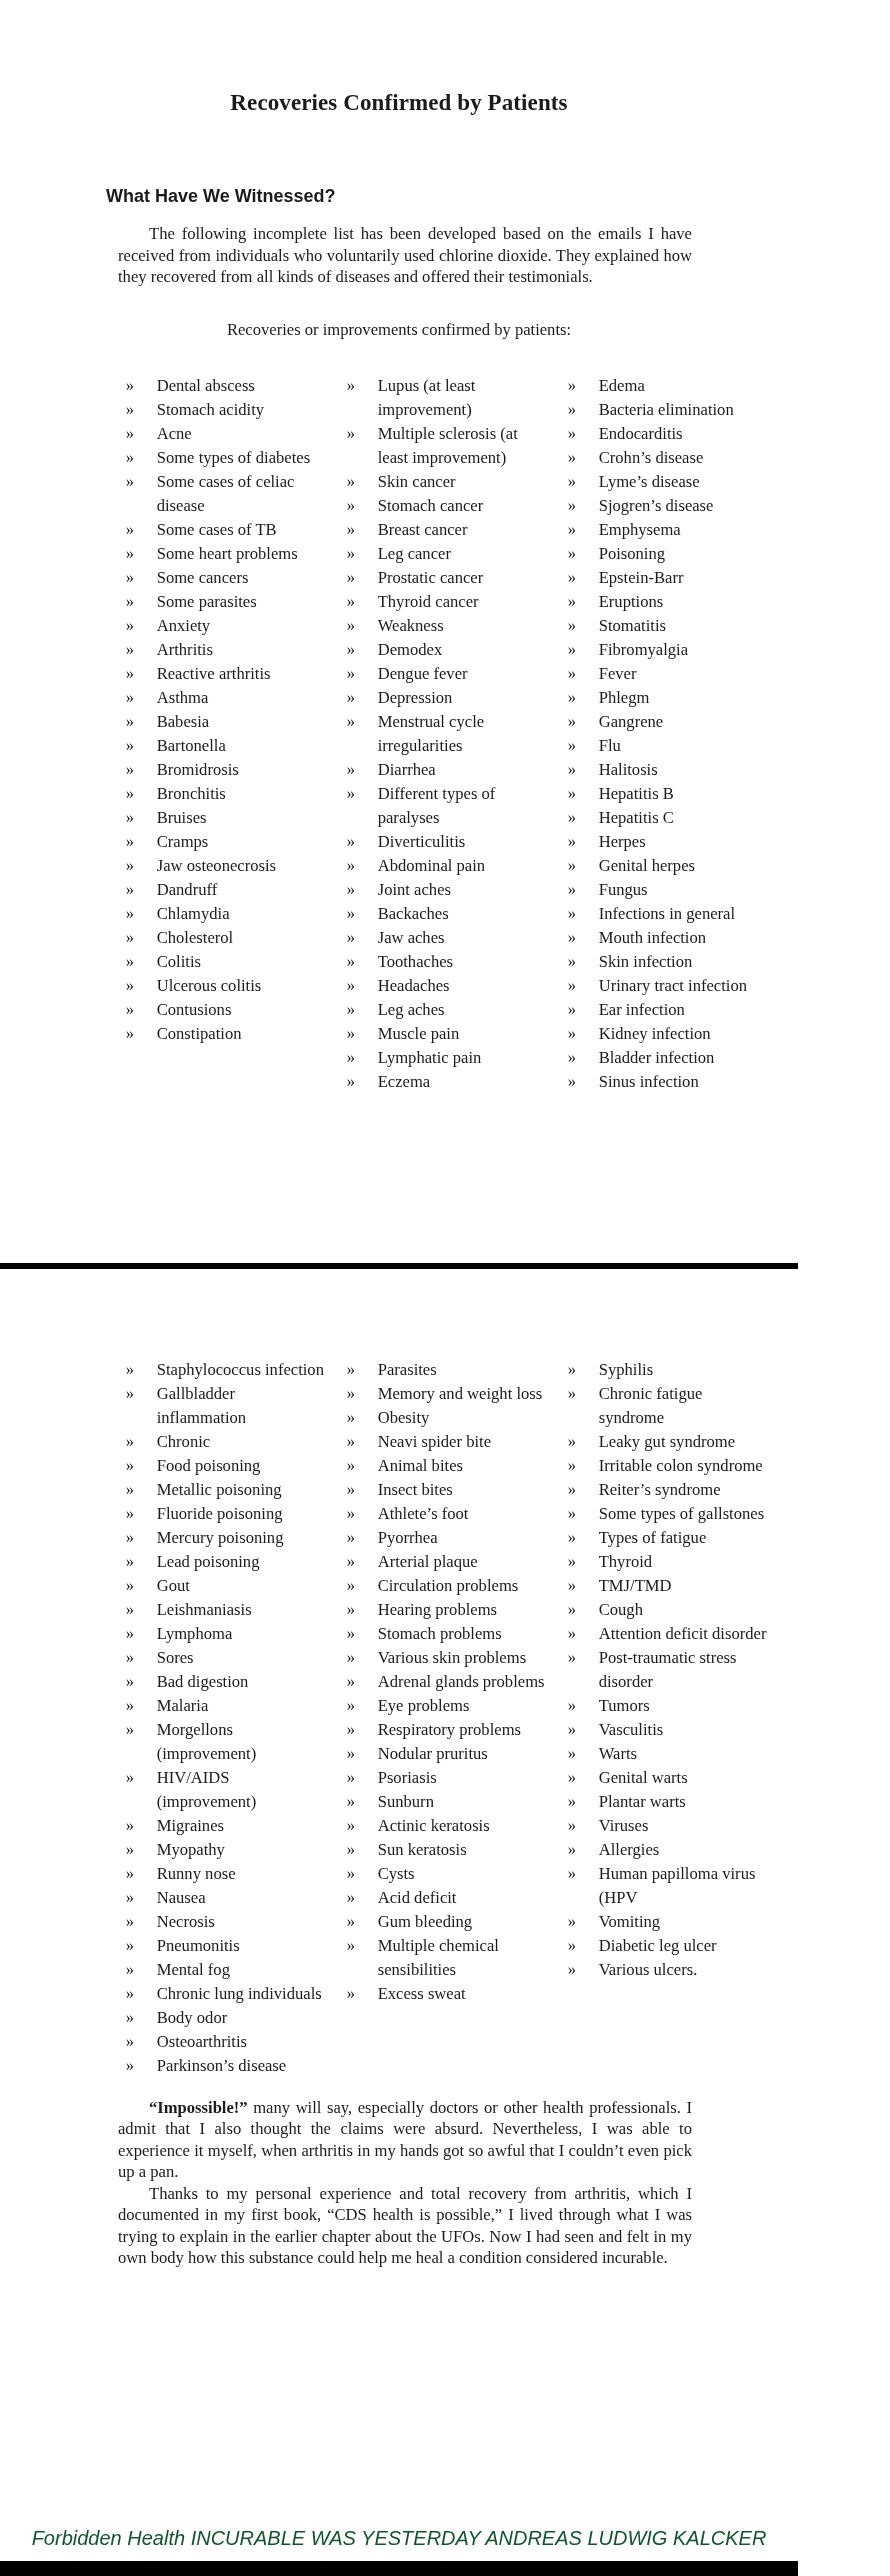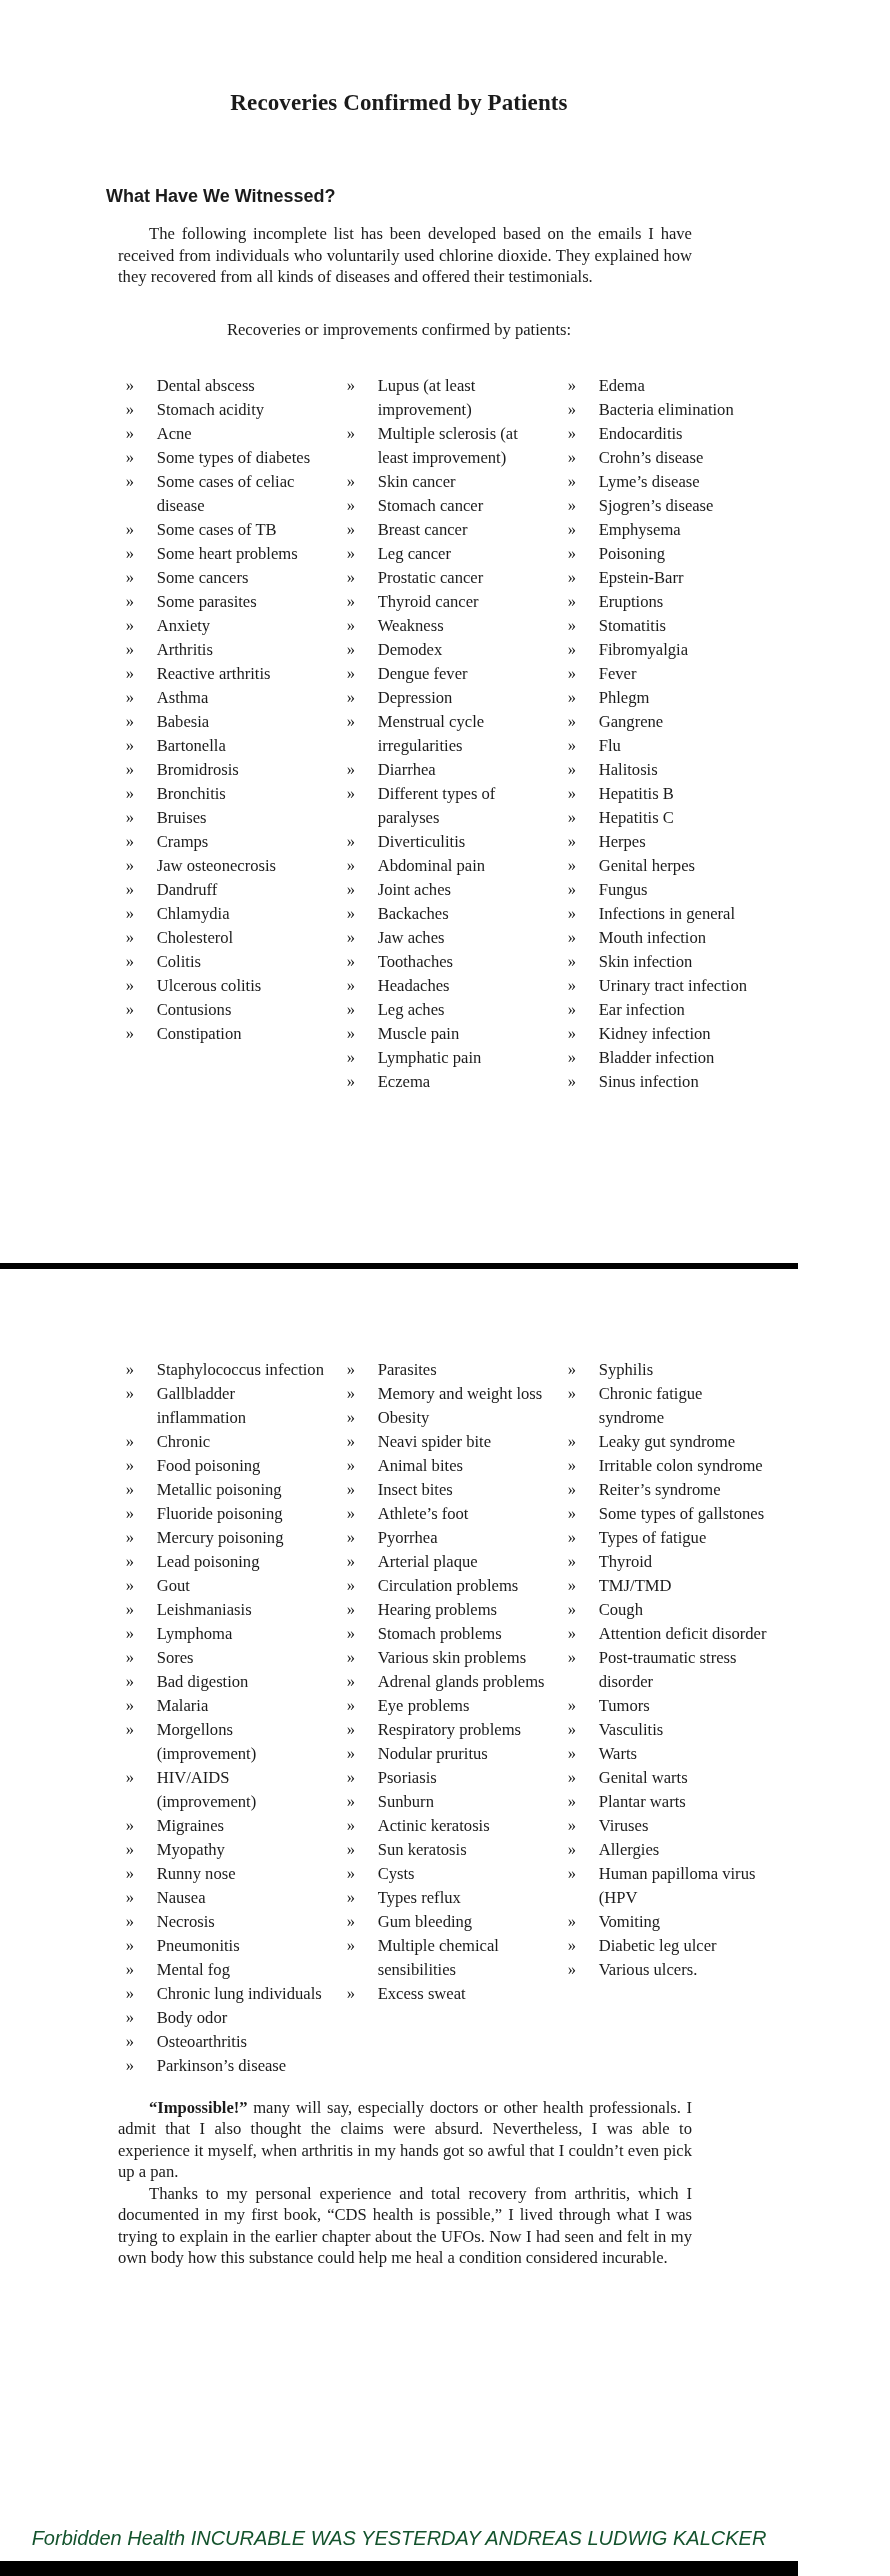--- a/index.html
+++ b/index.html
@@ -680,21 +680,21 @@
           <li>
             <span class="marker">»</span>
             <span class="item-text">Sun keratosis</span>
           </li>
           <li>
             <span class="marker">»</span>
             <span class="item-text">Cysts</span>
           </li>
           <li>
             <span class="marker">»</span>
-            <span class="item-text">Types reflux</span>
+            <span class="item-text">Acid deficit</span>
           </li>
           <li>
             <span class="marker">»</span>
             <span class="item-text">Gum bleeding</span>
           </li>
           <li>
             <span class="marker">»</span>
             <span class="item-text">Multiple chemical sensibilities</span>
           </li>
           <li>

